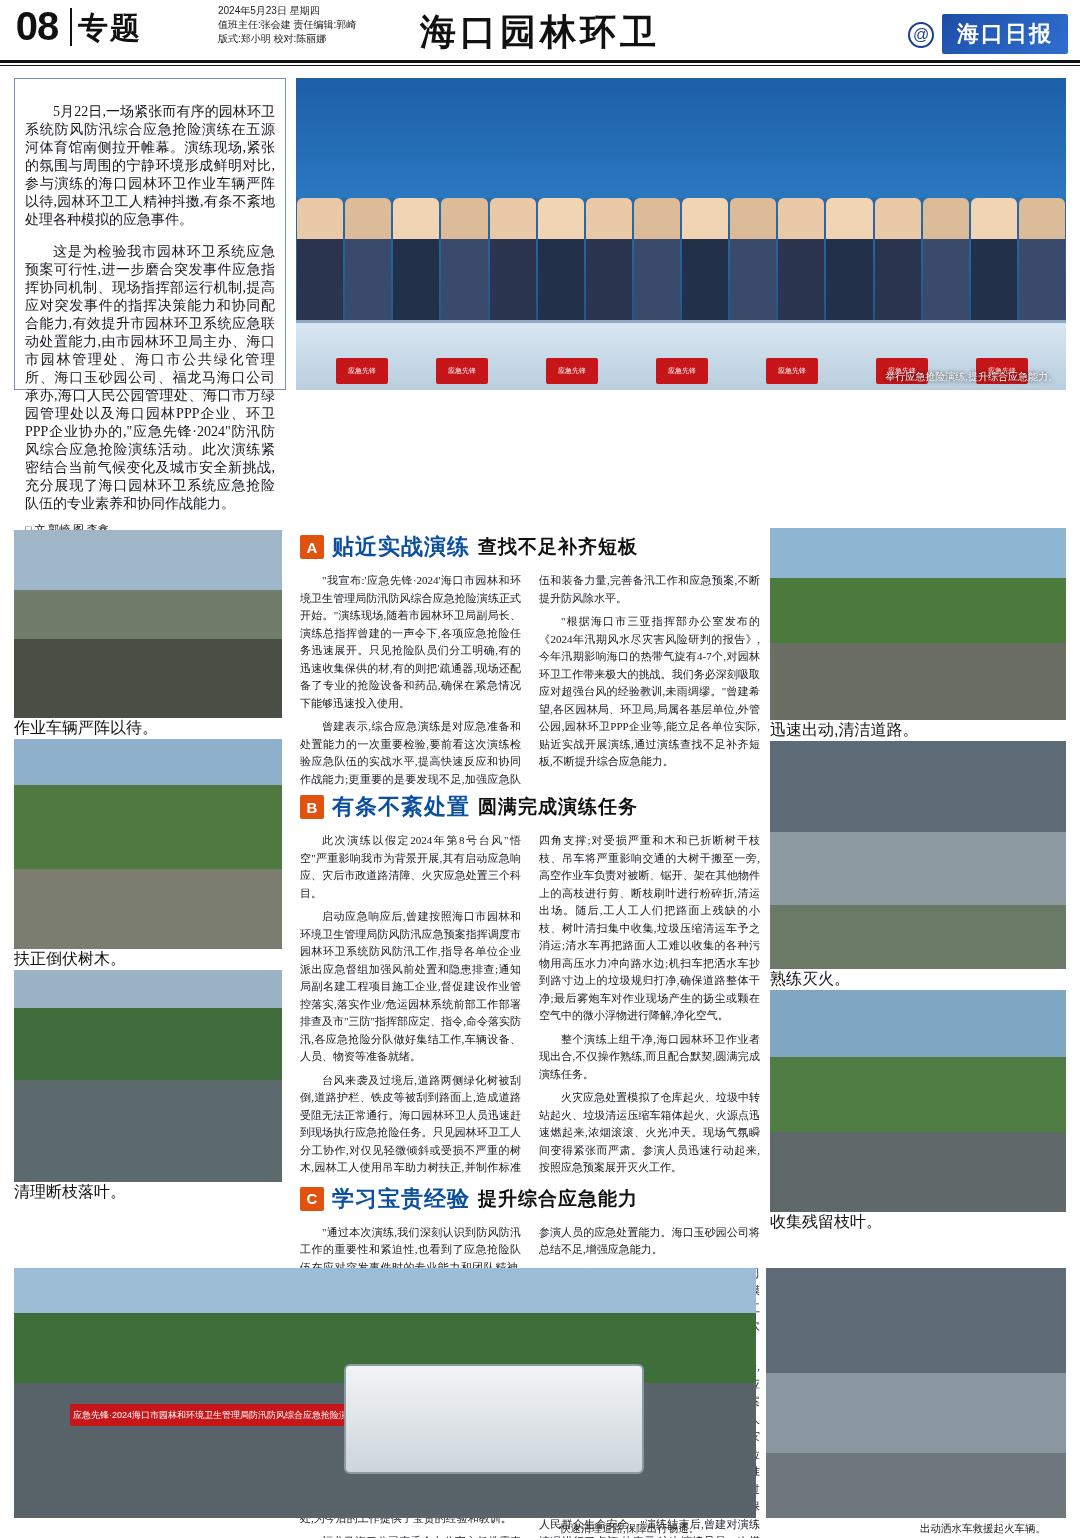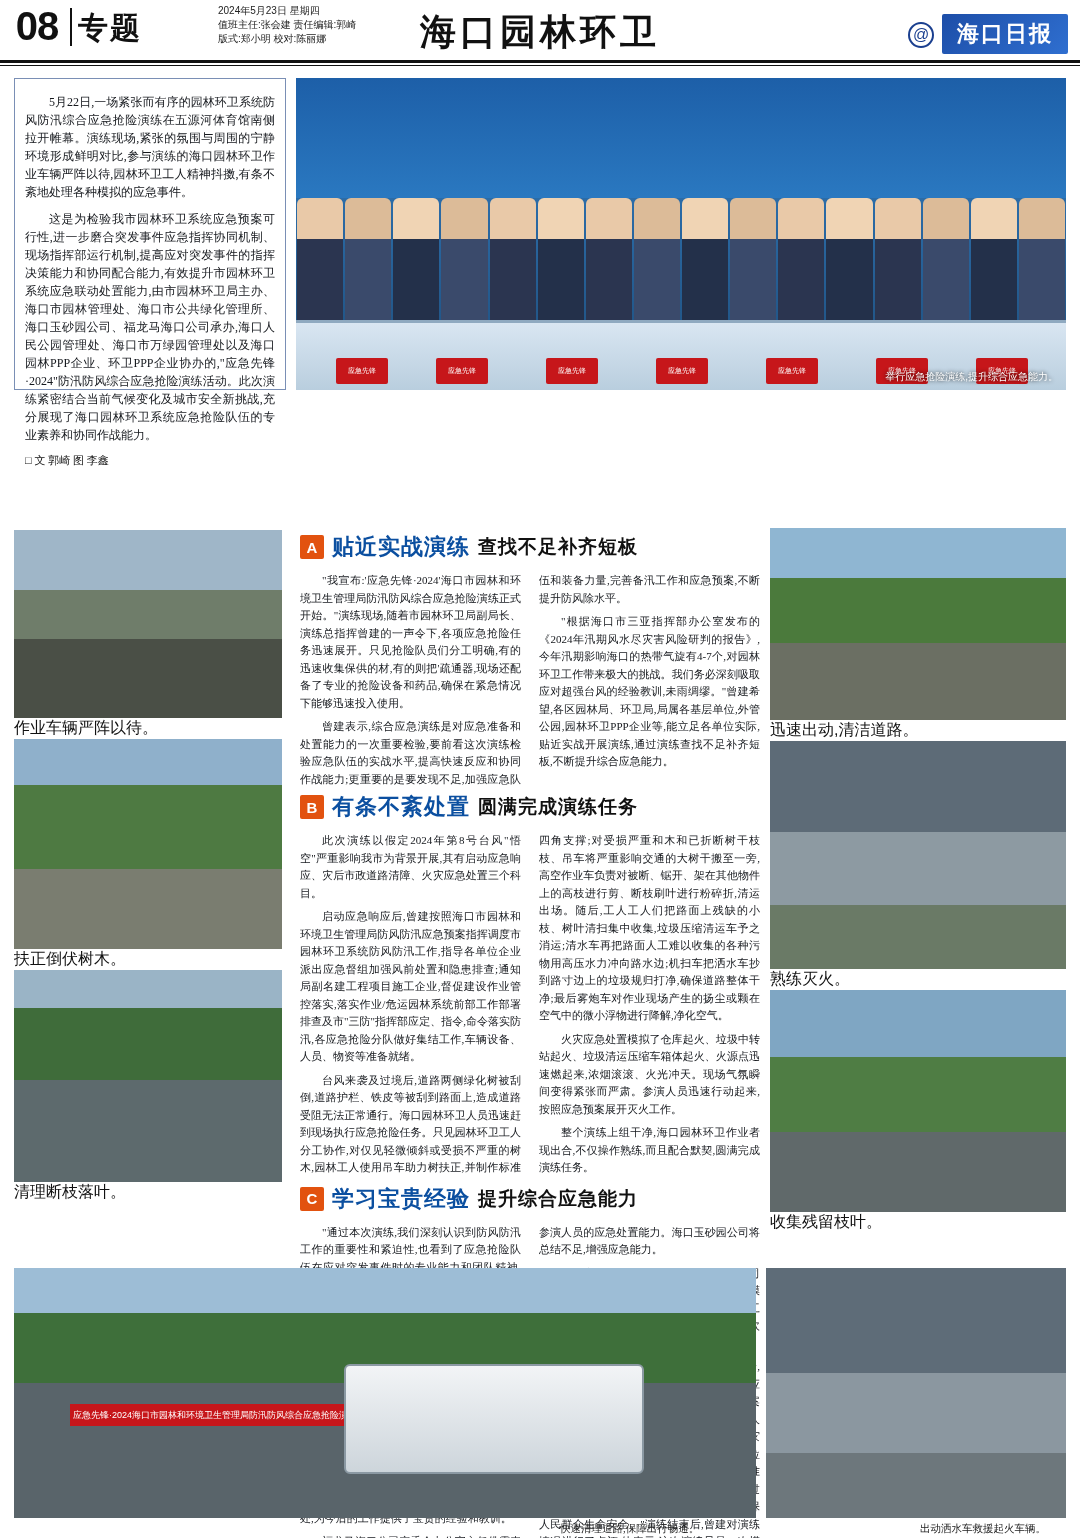--- a/index.html
+++ b/index.html
@@ -33,21 +33,21 @@
      background:linear-gradient(135deg,#1d4ea8,#2f6fd0);
      color:#fff; font-size:22px; font-weight:bold; letter-spacing:2px;
      display:flex; align-items:center; justify-content:center;
      font-family:"Liberation Serif", serif; border-radius:2px; }
   .rule-top { position:absolute; left:0; top:60px; width:1080px; height:3px; background:#111; }
   .rule-top2 { position:absolute; left:0; top:65px; width:1080px; height:1px; background:#111; }
 
   
   .intro-box { position:absolute; left:14px; top:78px; width:272px; height:312px;
      border:1px solid #7a8fb5; padding:10px 10px 8px 10px; }
-  .intro-box p { margin:4px 0 9px 0; font-size:12px; line-height:18px;
+  .intro-box p { margin:14px 0 9px 0; font-size:14px; line-height:18px;
      text-indent:2em; text-align:justify; font-family:"Liberation Serif", serif; color:#15181d; }
   .byline { font-size:11px; margin-top:6px; font-family:"Liberation Serif", serif; }
 
   
   .hero { position:absolute; left:296px; top:78px; width:770px; height:312px;
      background:linear-gradient(#1d5fa8 0%, #2a78c0 38%, #1f5c96 100%);
      overflow:hidden; }
   .hero-banner { position:absolute; left:0; top:14px; width:100%; text-align:center; }
   .hero-l1 { font-size:26px; font-weight:bold; color:#ffe400;
      text-shadow:2px 2px 0 #b31010, -1px -1px 0 #b31010; letter-spacing:1px;
@@ -196,22 +196,22 @@
 
     <div class="sec-head">
       <div class="sec-letter">B</div>
       <div class="sec-t1">有条不紊处置</div>
       <div class="sec-t2">圆满完成演练任务</div>
     </div>
     <div class="twocol">
       <p>此次演练以假定2024年第8号台风"悟空"严重影响我市为背景开展,其有启动应急响应、灾后市政道路清障、火灾应急处置三个科目。</p>
       <p>启动应急响应后,曾建按照海口市园林和环境卫生管理局防风防汛应急预案指挥调度市园林环卫系统防风防汛工作,指导各单位企业派出应急督组加强风前处置和隐患排查;通知局副名建工程项目施工企业,督促建设作业管控落实,落实作业/危运园林系统前部工作部署排查及市"三防"指挥部应定、指令,命令落实防汛,各应急抢险分队做好集结工作,车辆设备、人员、物资等准备就绪。</p>
       <p>台风来袭及过境后,道路两侧绿化树被刮倒,道路护栏、铁皮等被刮到路面上,造成道路受阻无法正常通行。海口园林环卫人员迅速赶到现场执行应急抢险任务。只见园林环卫工人分工协作,对仅见轻微倾斜或受损不严重的树木,园林工人使用吊车助力树扶正,并制作标准四角支撑;对受损严重和木和已折断树干枝枝、吊车将严重影响交通的大树干搬至一旁,高空作业车负责对被断、锯开、架在其他物件上的高枝进行剪、断枝刷叶进行粉碎折,清运出场。随后,工人工人们把路面上残缺的小枝、树叶清扫集中收集,垃圾压缩清运车予之消运;清水车再把路面人工难以收集的各种污物用高压水力冲向路水边;机扫车把洒水车抄到路寸边上的垃圾规归打净,确保道路整体干净;最后雾炮车对作业现场产生的扬尘或颗在空气中的微小浮物进行降解,净化空气。</p>
+      <p>整个演练上组干净,海口园林环卫作业者现出合,不仅操作熟练,而且配合默契,圆满完成演练任务。</p>
       <p>火灾应急处置模拟了仓库起火、垃圾中转站起火、垃圾清运压缩车箱体起火、火源点迅速燃起来,浓烟滚滚、火光冲天。现场气氛瞬间变得紧张而严肃。参演人员迅速行动起来,按照应急预案展开灭火工作。</p>
-      <p>整个演练上组干净,海口园林环卫作业者现出合,不仅操作熟练,而且配合默契,圆满完成演练任务。</p>
     </div>
 
     <div class="sec-head">
       <div class="sec-letter">C</div>
       <div class="sec-t1">学习宝贵经验</div>
       <div class="sec-t2">提升综合应急能力</div>
     </div>
     <div class="twocol">
       <p>"通过本次演练,我们深刻认识到防风防汛工作的重要性和紧迫性,也看到了应急抢险队伍在应对突发事件时的专业能力和团队精神,达到了良好的效果。"市园林环卫局综合协调科科长黄建表示,此次演练贯彻"安全第一、预防为主、防抗结合、全力抢险"方针,坚持人民至上、生命至上,结合海口城市园林绿化和环境卫生工作实际,路实制完善应急预案,能有效据的科料学处置台风、火情等各种灾害,最大限度保护人民群众生命财产安全,保障经济社会持续稳定发展。下一步,要求应急抢险工作人员要一步加强演练意识,提高应对突发事件的能力。</p>
       <p>最与演练的人员纷纷表示,通过这次演练,更加熟悉了相关的工作流程,提高了应对突发事件的能力。这次演练也是演出了一些不足之处,为今后的工作提供了宝贵的经验和教训。</p>

